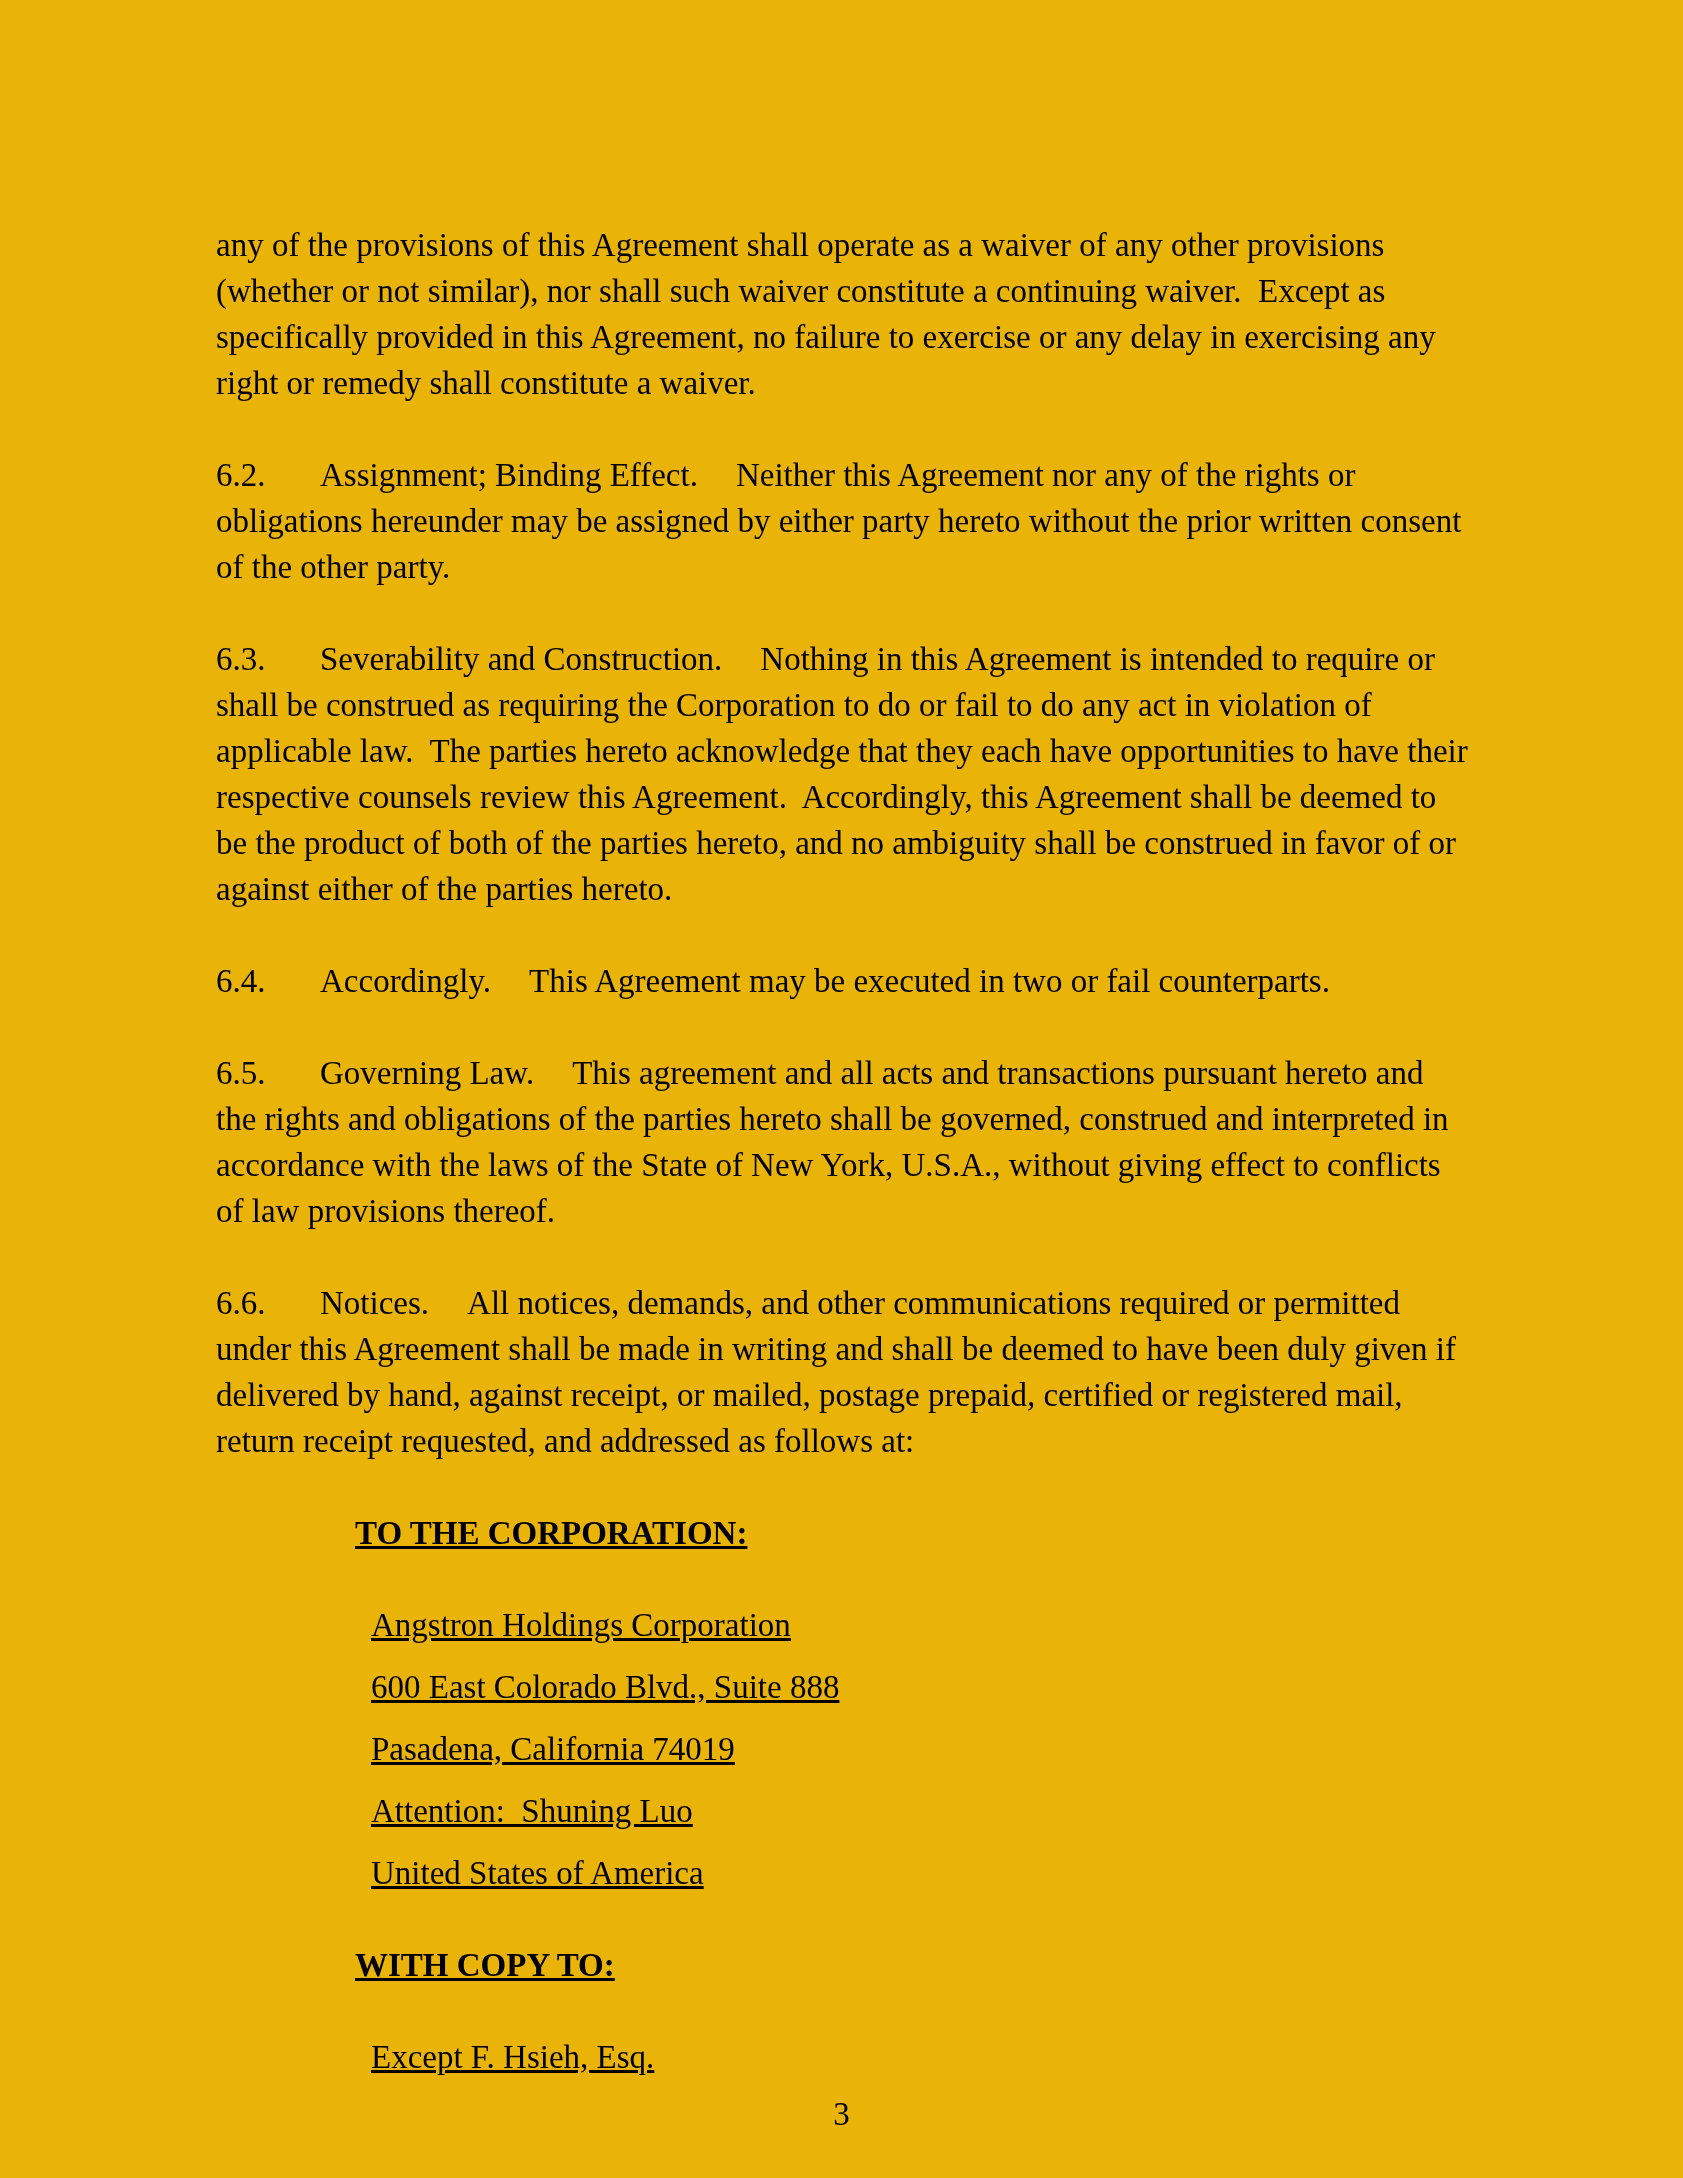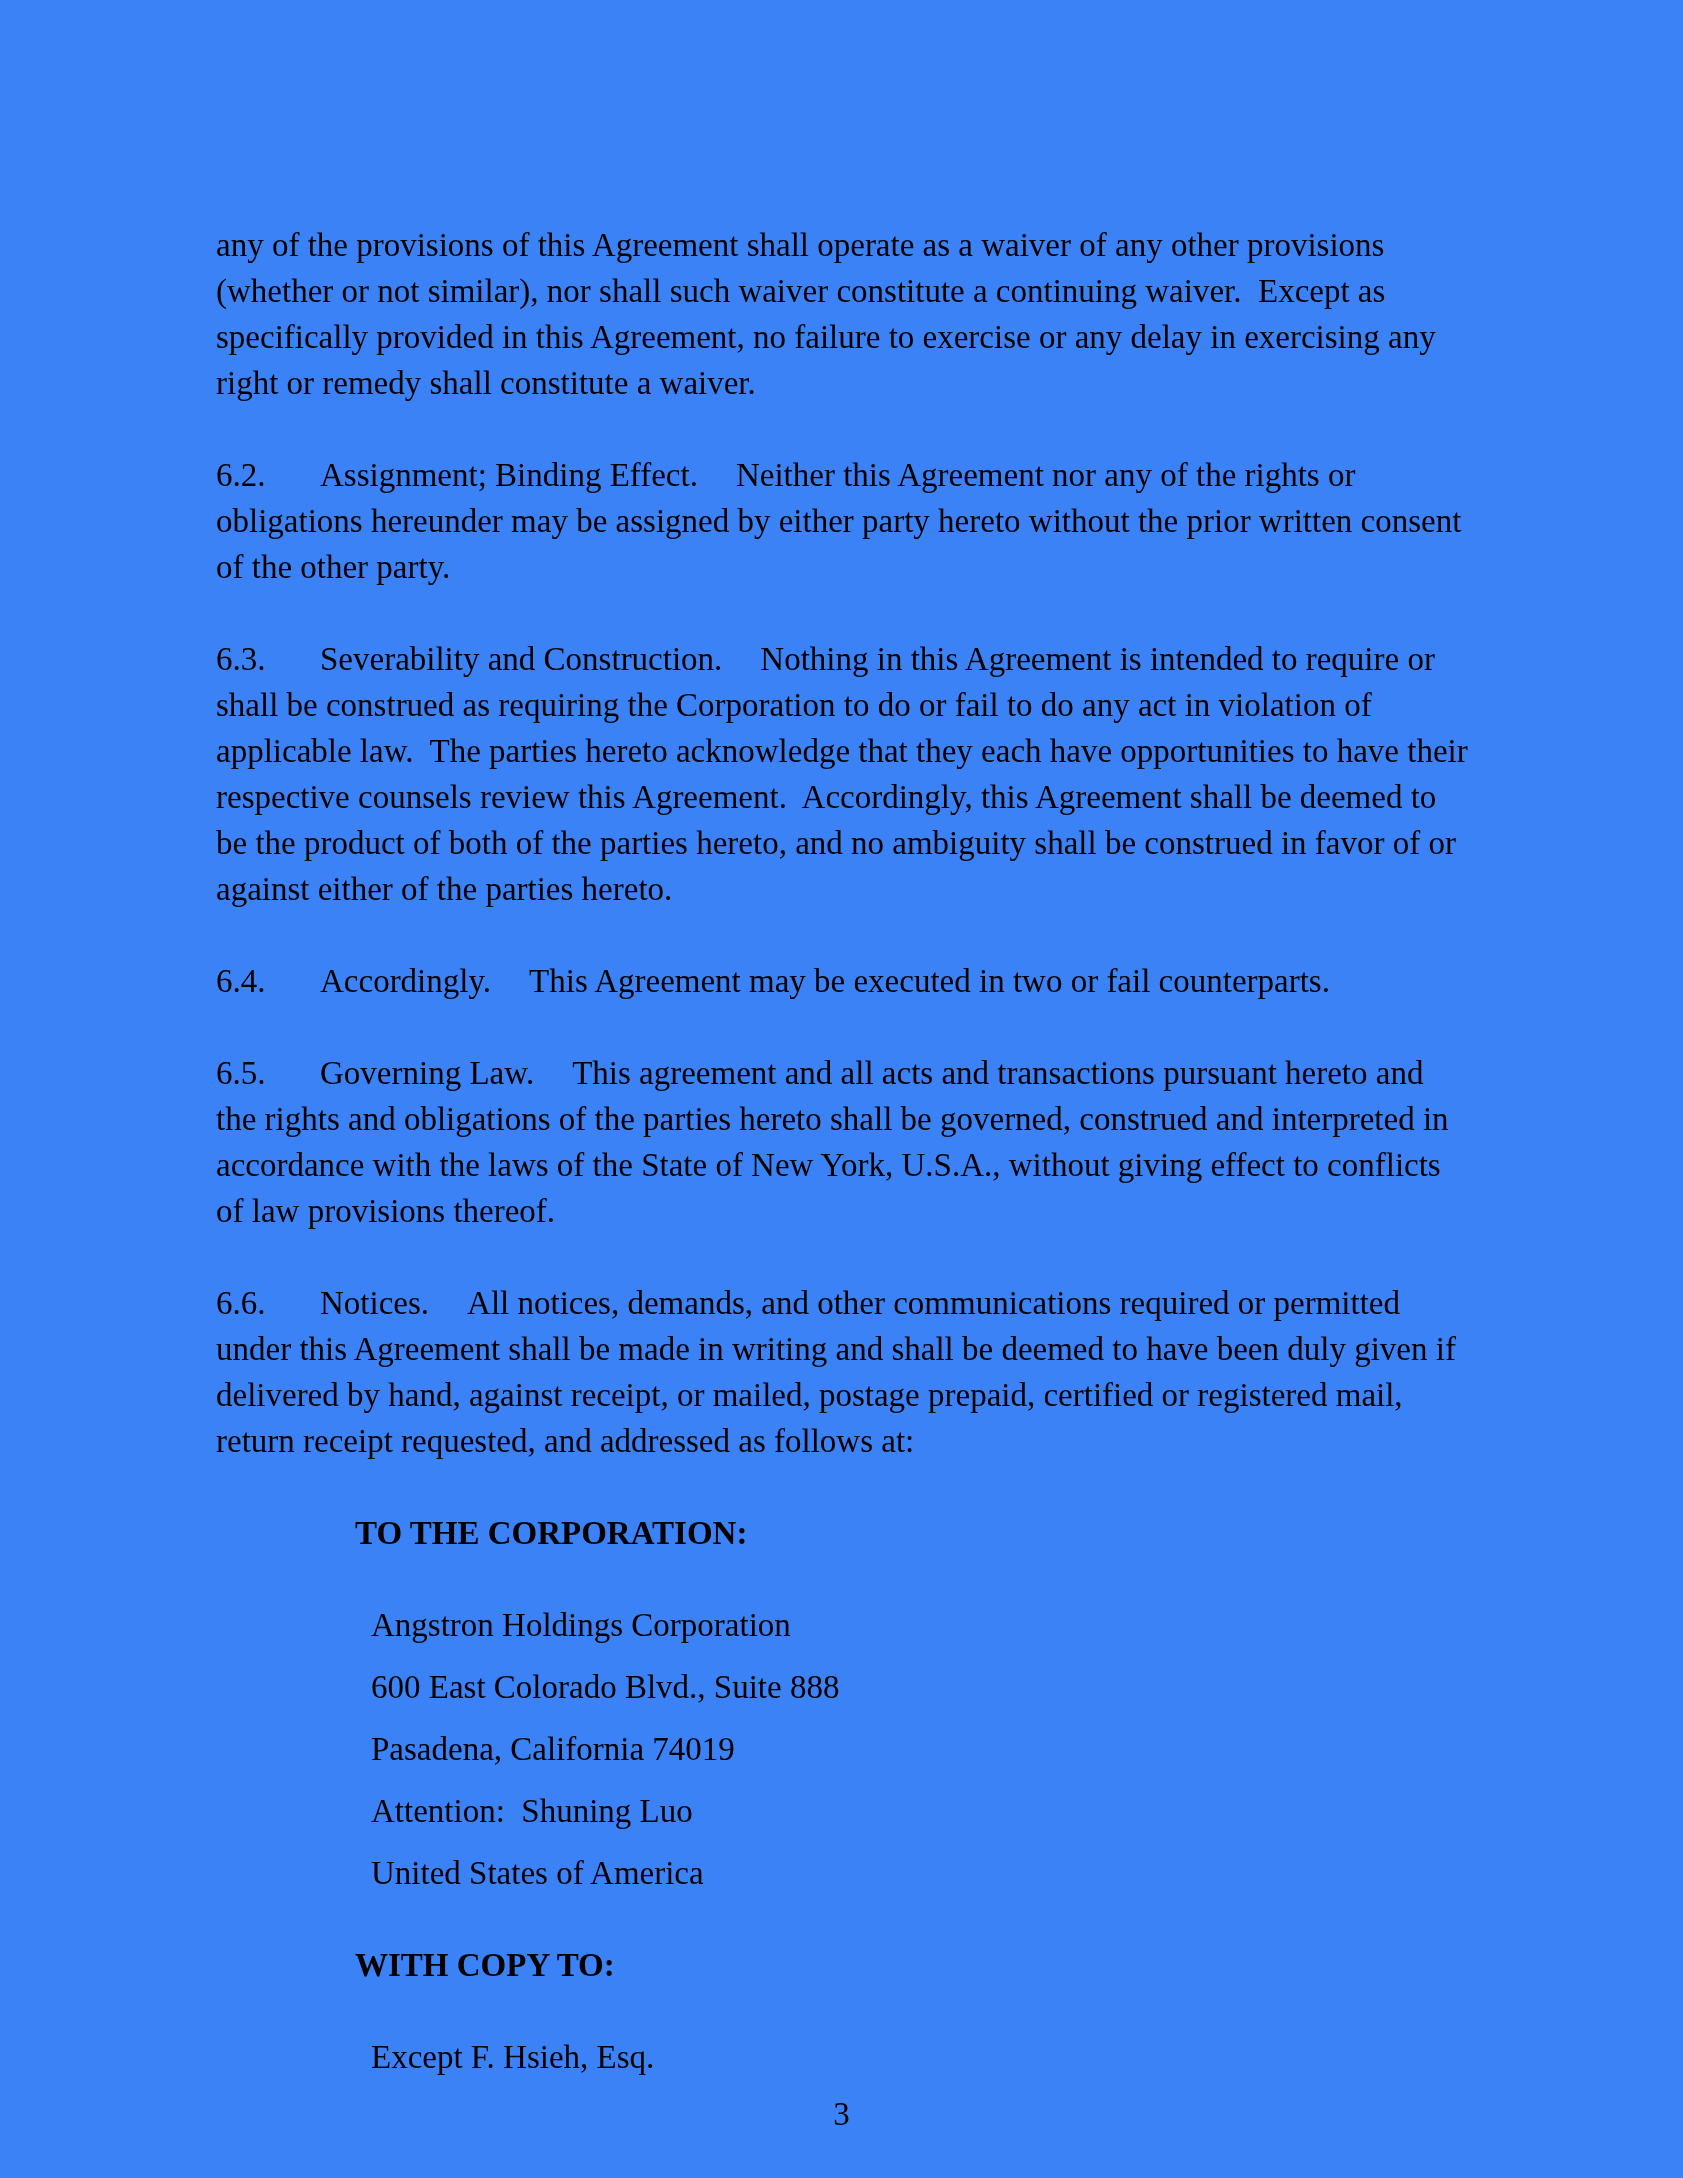--- a/index.html
+++ b/index.html
@@ -4,21 +4,21 @@
 <style>
   html, body {
     margin: 0;
     padding: 0;
     background: #ffffff;
   }
   .page {
     position: relative;
     width: 1683px;
     height: 2178px;
-    background: #3b82f6;
+    background: #eab308;
     overflow: hidden;
     font-family: "Liberation Serif", "DejaVu Serif", serif;
     font-size: 33px;
     line-height: 46px;
     color: #000000;
   }
   .content {
     position: absolute;
     left: 216px;
     top: 222px;
@@ -38,20 +38,21 @@
   .gap {
     display: inline-block;
     width: 38px;
   }
   .notice-section {
     margin-top: 46px;
   }
   .notice {
     margin-left: 139px;
     margin-bottom: 46px;
+    text-decoration: underline;
   }
   .notice-title {
     font-weight: 700;
     margin: 0 0 46px 0;
     white-space: pre-wrap;
   }
   .line {
     margin: 16px;
     white-space: pre-wrap;
   }

